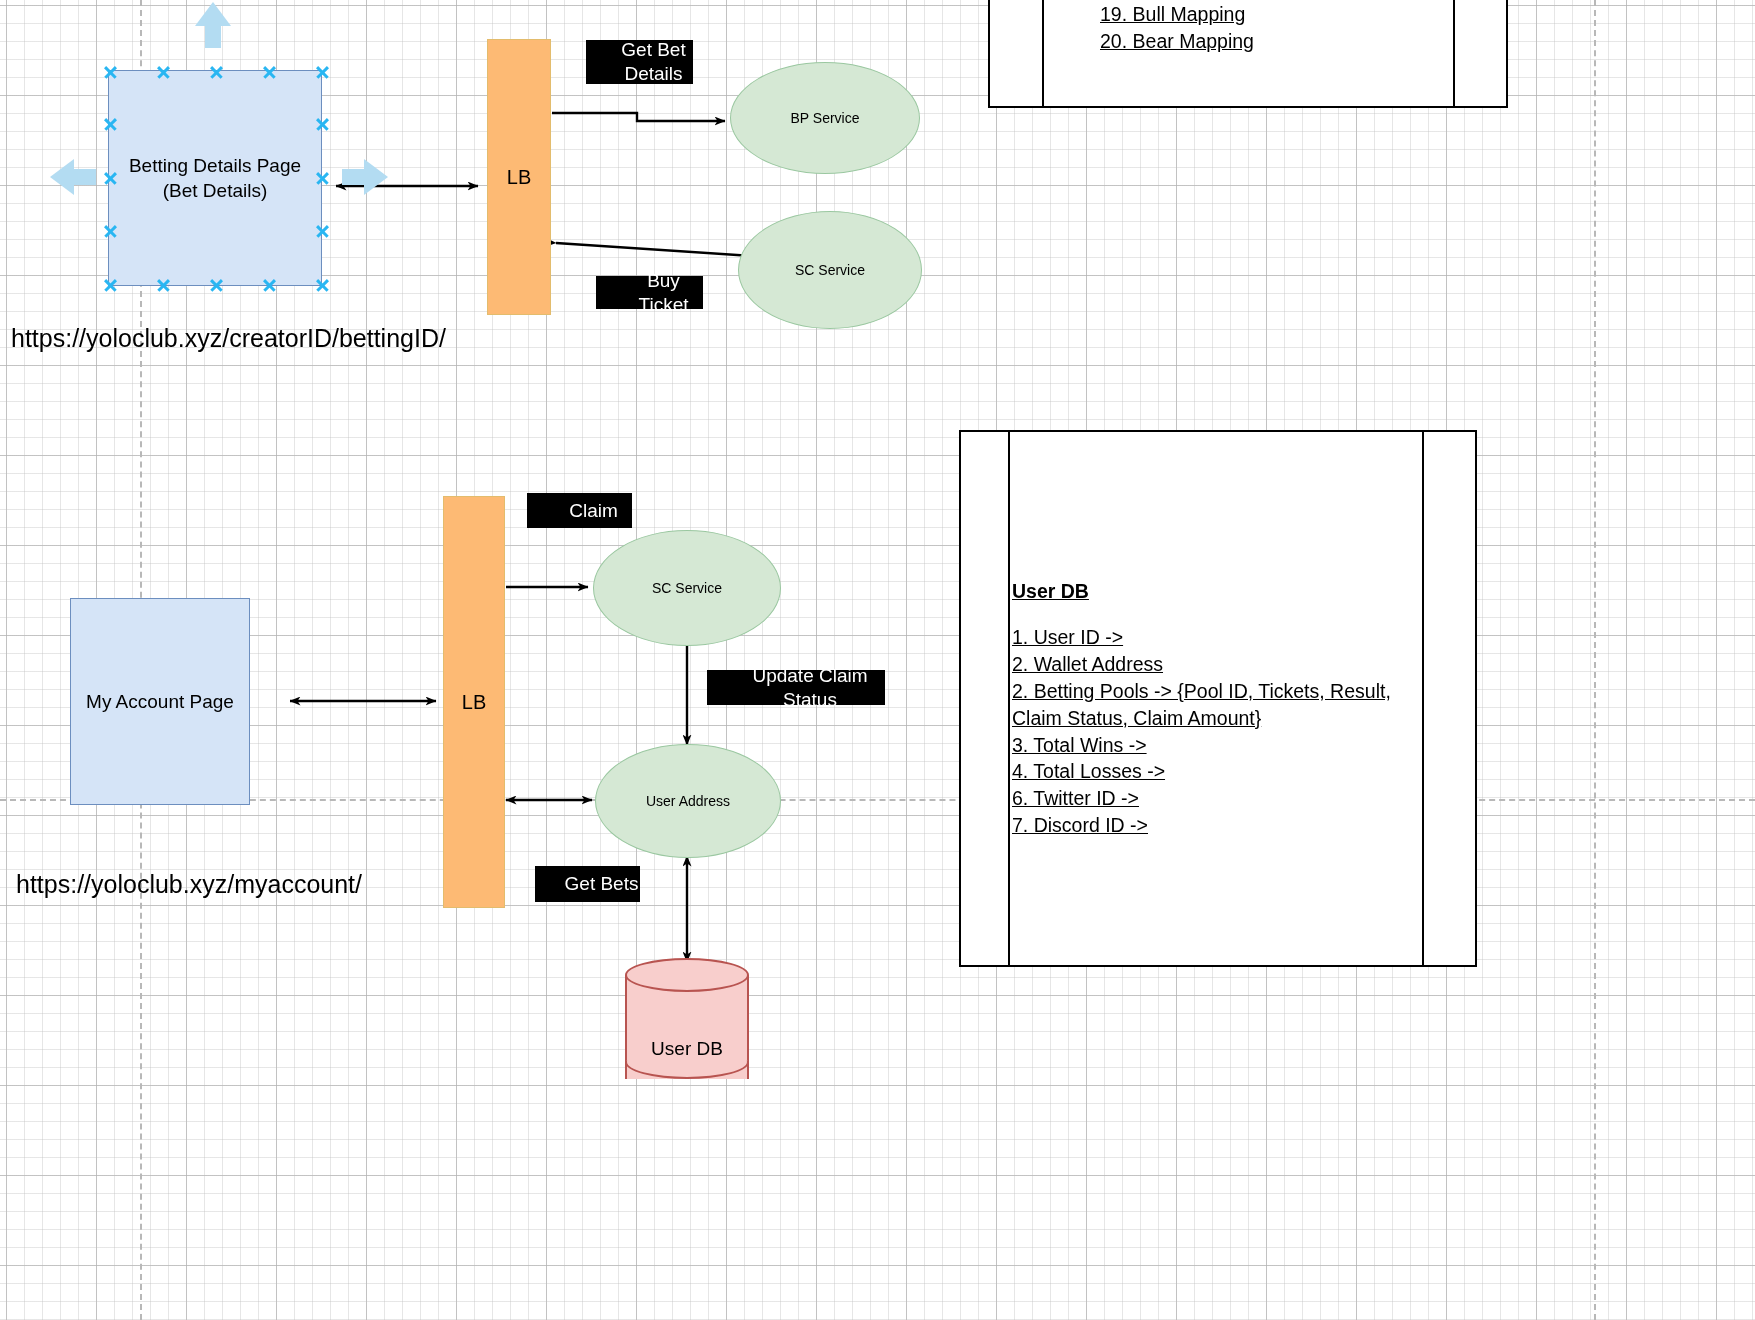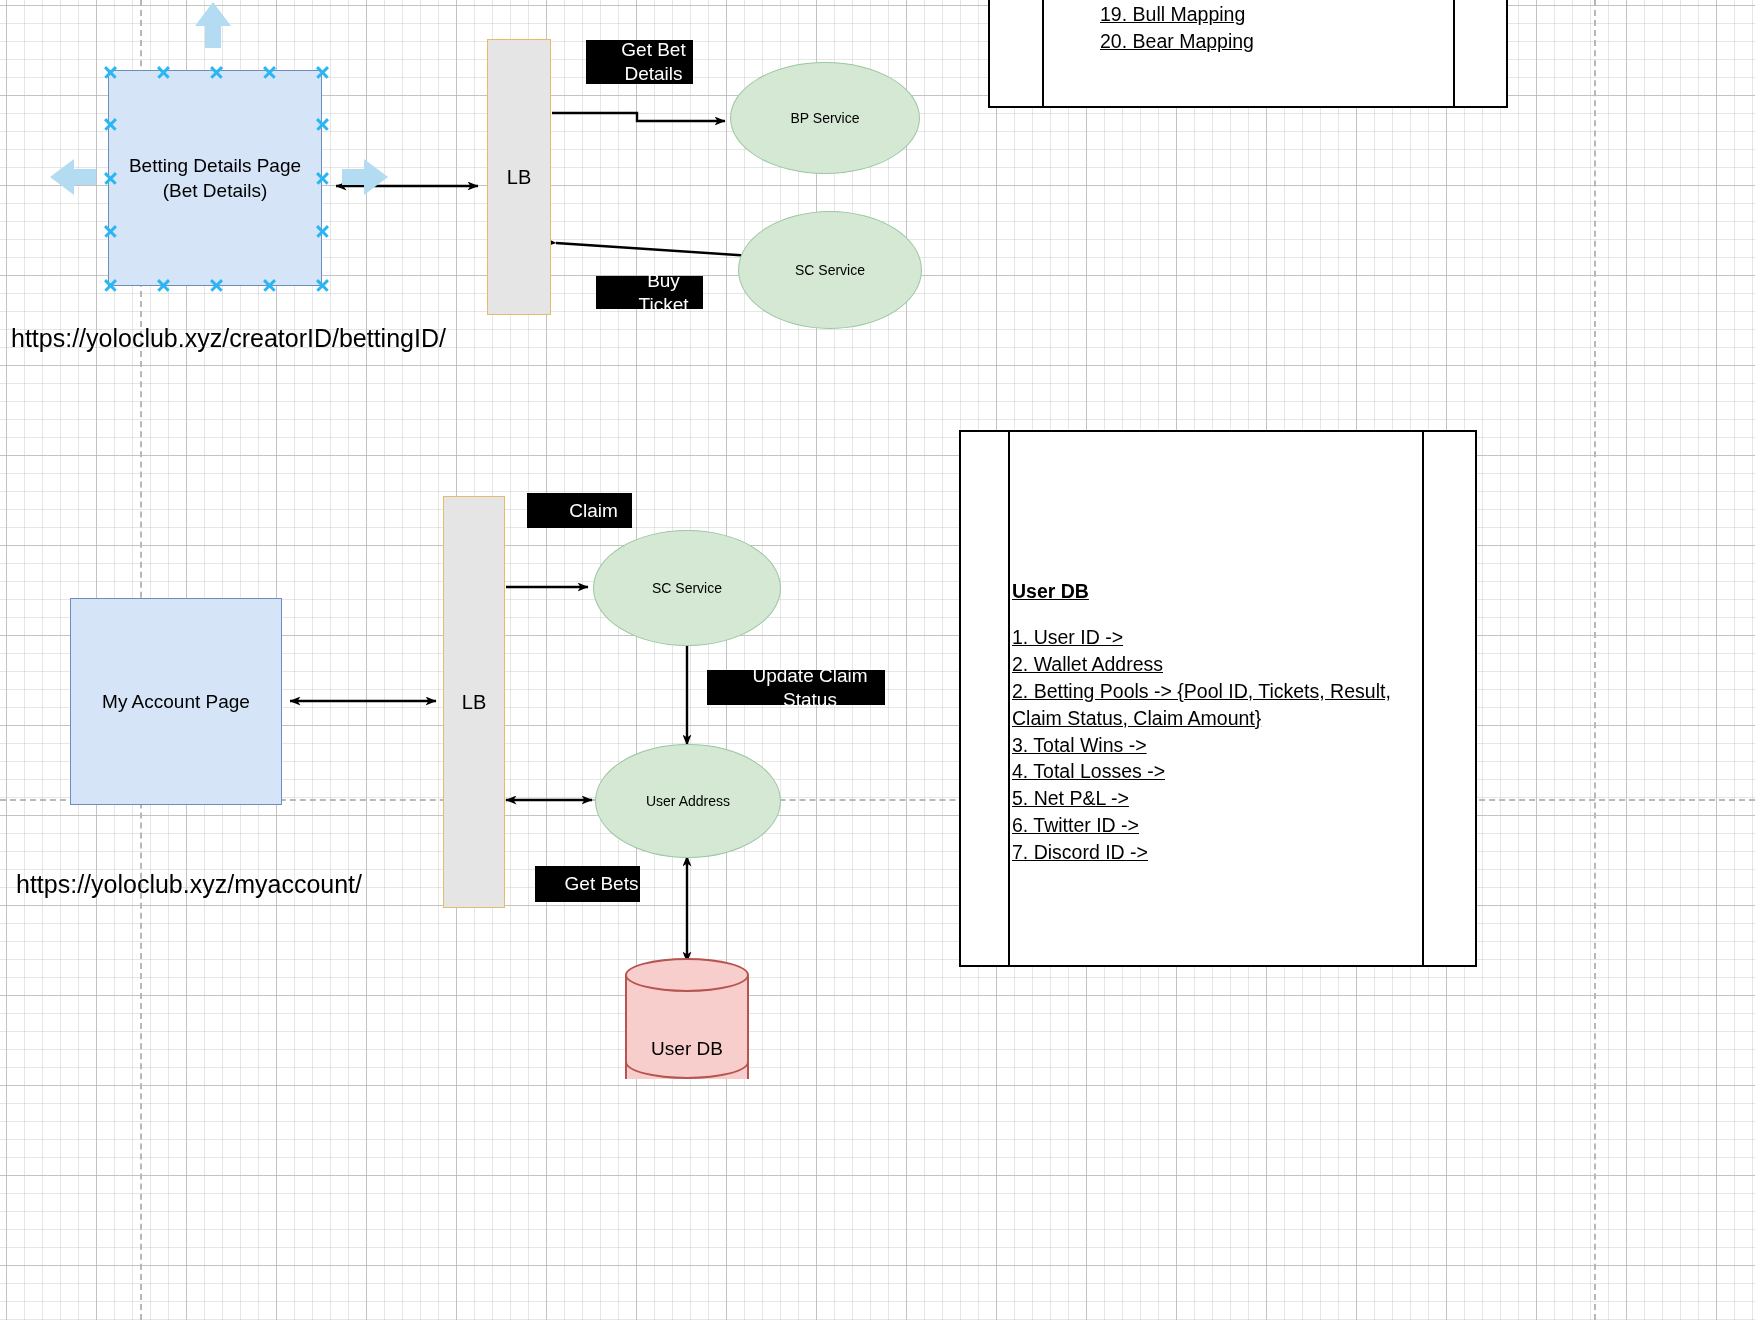--- a/index.html
+++ b/index.html
@@ -23,21 +23,21 @@
   .pagebreak{position:absolute;}
   .pb-v{width:0;border-left:2px dashed #b8b8b8;}
   .pb-h{height:0;border-top:2px dashed #b8b8b8;}
 
   
   .node{position:absolute;box-sizing:border-box;display:flex;align-items:center;justify-content:center;text-align:center;}
   .page-box{
     background:#d5e4f7;border:1px solid #6c8ebf;font-size:19px;line-height:1.32;
   }
   .lb-box{
-    background:#e5e5e5;border:1px solid #e3bc6d;font-size:20px;
+    background:#fdba74;border:1px solid #e3bc6d;font-size:20px;
   }
   .ellipse{
     background:#d5e8d4;border:1px solid #9ac7a0;border-radius:50%;font-size:14px;
   }
   .label-black{
     position:absolute;background:#000000;color:#ffffff;font-size:19px;
     display:flex;align-items:center;justify-content:center;text-align:center;
     line-height:1.25;box-sizing:border-box;padding-left:28px;
   }
   .url-text{position:absolute;font-size:25px;color:#000;white-space:nowrap;}
@@ -152,21 +152,21 @@
   <div>
     <div>Get Bet</div>
     <div>Details</div>
   </div>
 </div>
 
 <div class="label-black" style="left:596px;top:276px;width:107px;height:33px;">
   <span>Buy Ticket</span>
 </div>
 
-<div class="node page-box" style="left:70px;top:598px;width:212px;height:207px;">
+<div class="node page-box" style="left:70px;top:598px;width:180px;height:207px;">
   <span>My Account Page</span>
 </div>
 
 <div class="url-text" style="left:16px;top:870px;">https://yoloclub.xyz/myaccount/</div>
 
 <div class="node lb-box" style="left:443px;top:496px;width:62px;height:412px;">
   <span>LB</span>
 </div>
 
 <div class="node ellipse" style="left:593px;top:530px;width:188px;height:116px;">
@@ -208,16 +208,15 @@
 <div class="doc-divider" style="left:1008px;top:430px;height:537px;"></div>
 <div class="doc-divider" style="left:1422px;top:430px;height:537px;"></div>
 <div class="doc-text" style="left:1012px;top:578px;width:412px;">
   <div class="doc-title">User DB</div>
   <div style="height:19px;"></div>
   <div>1. User ID -&gt;</div>
   <div>2. Wallet Address</div>
   <div>2. Betting Pools -&gt; {Pool ID, Tickets, Result, Claim Status, Claim Amount}</div>
   <div>3. Total Wins -&gt;</div>
   <div>4. Total Losses -&gt;</div>
-  <div>5. Net P&amp;L -&gt;</div>
   <div>6. Twitter ID -&gt;</div>
   <div>7. Discord ID -&gt;</div>
 </div>
 
 </body></html>

